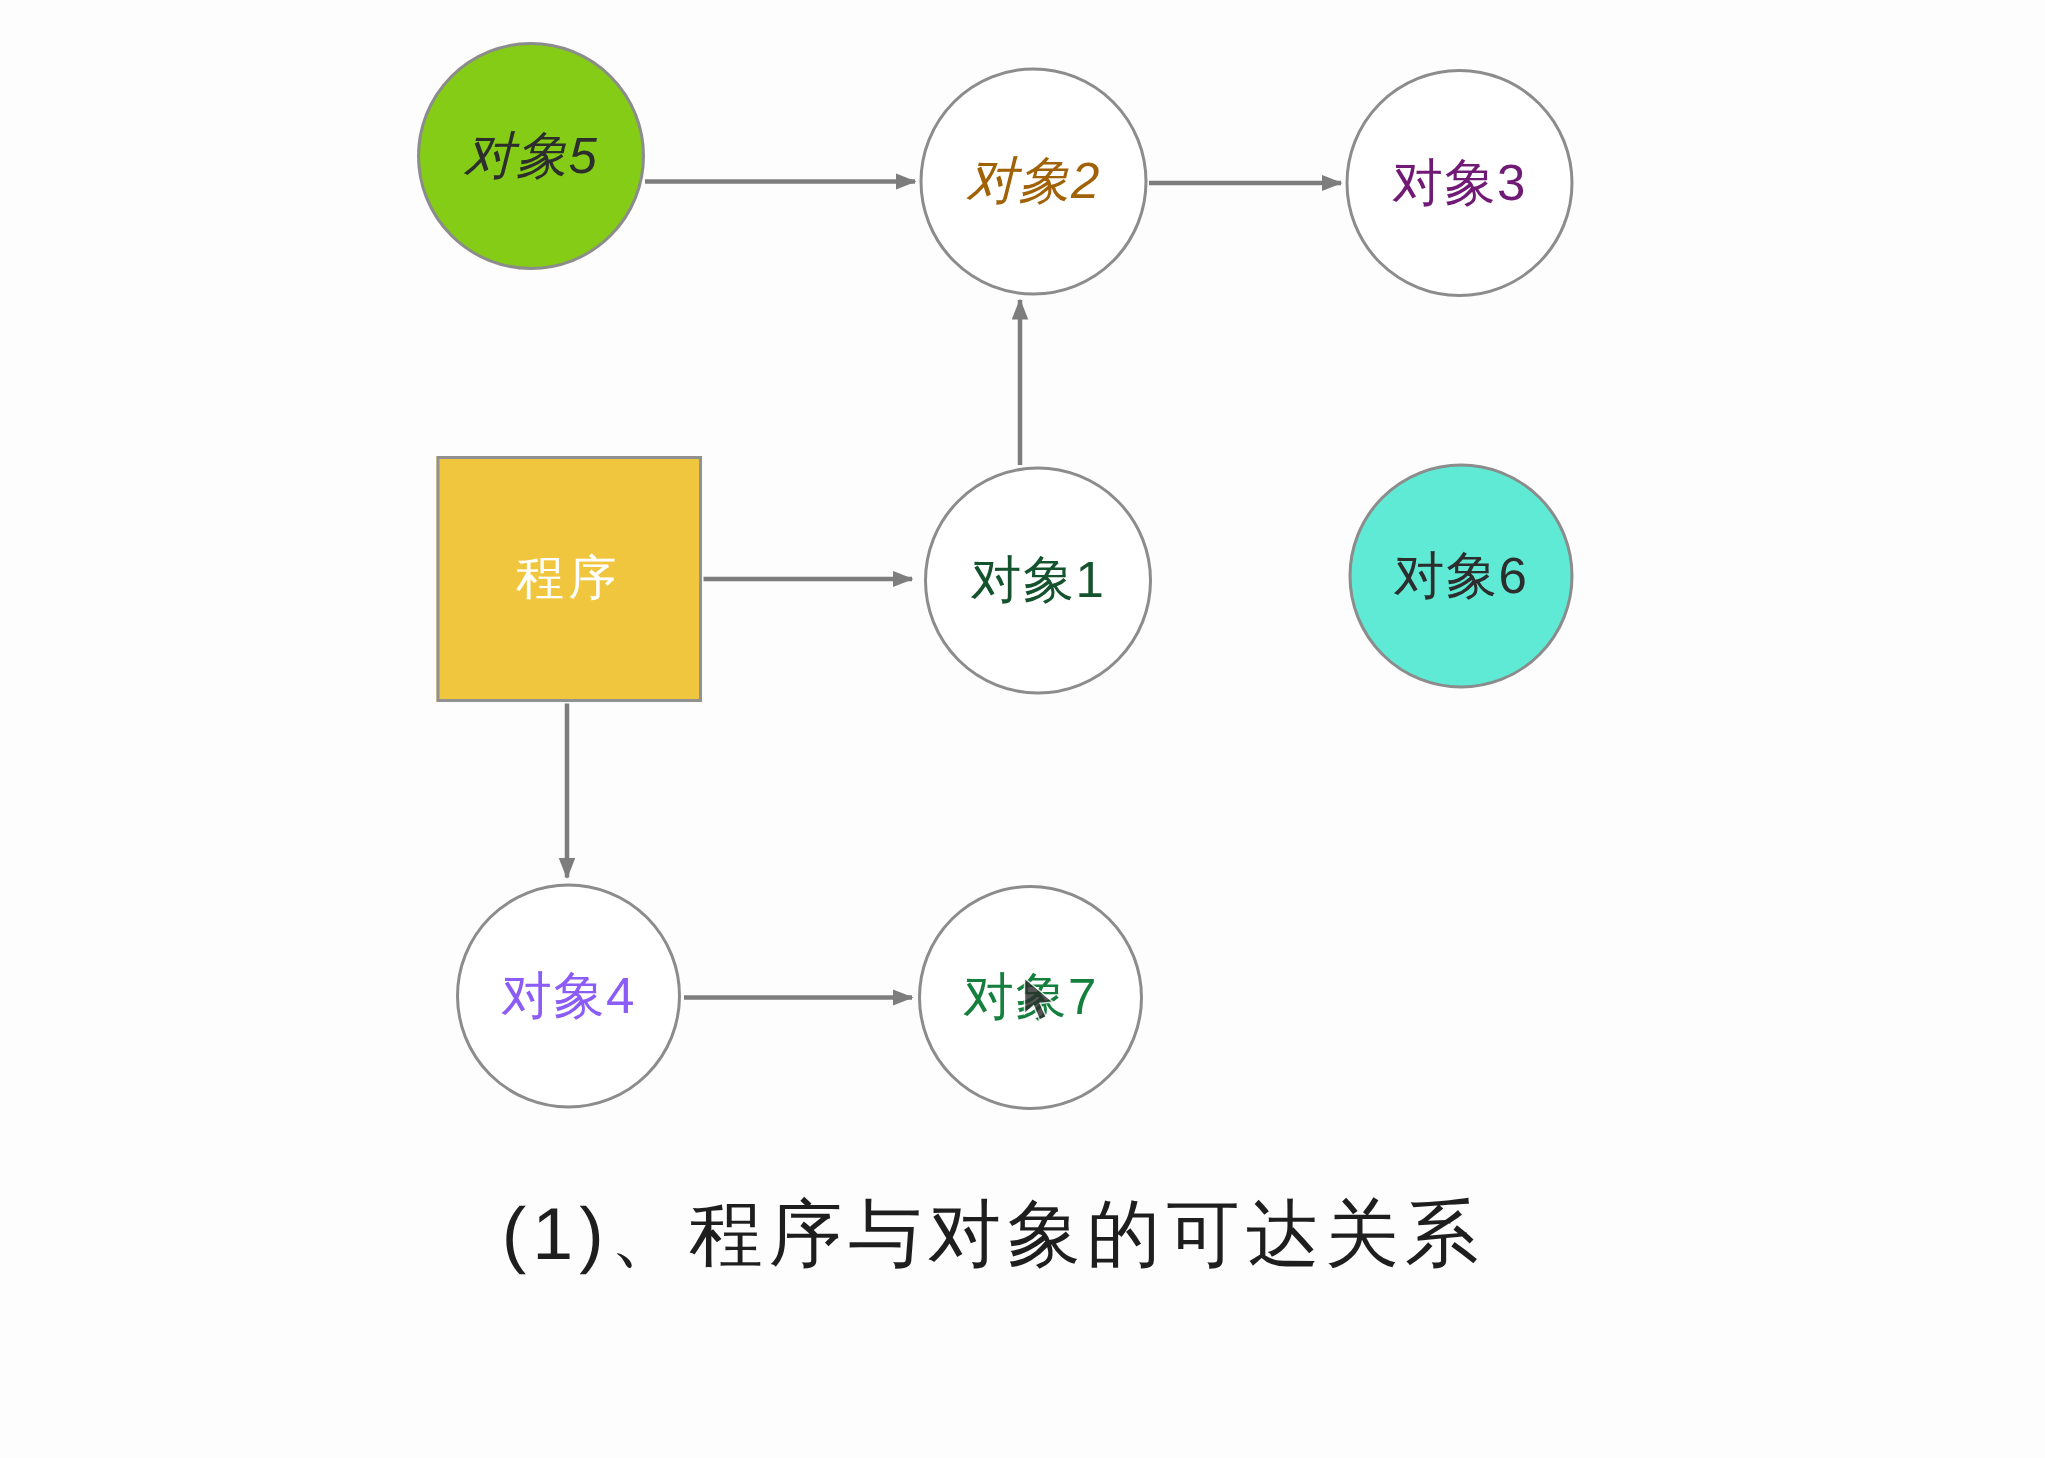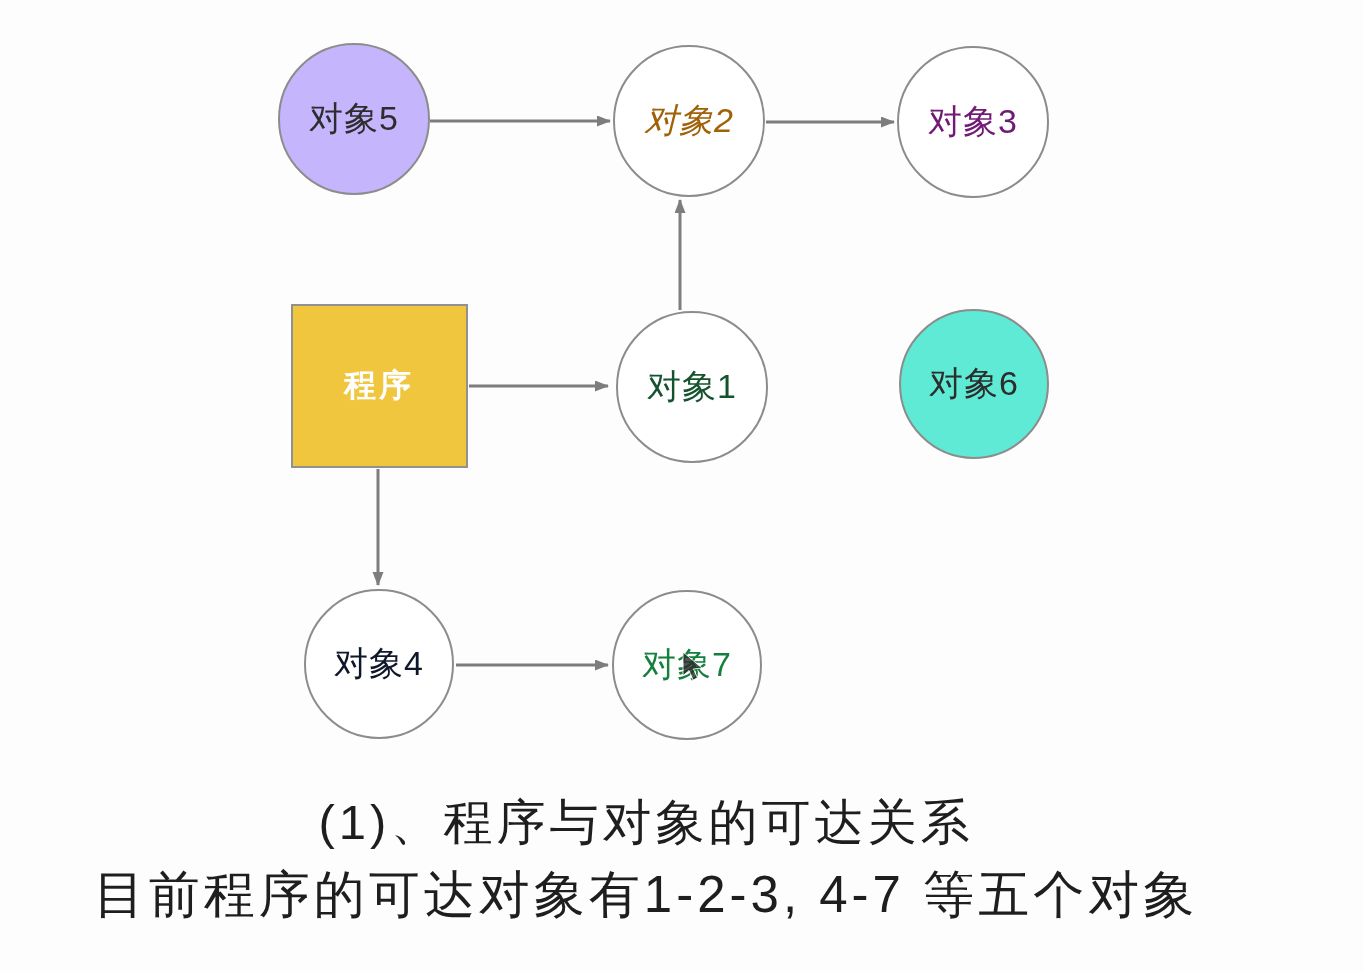--- a/index.html
+++ b/index.html
@@ -19,31 +19,32 @@
     border:2.5px solid #8c8c8c;
     color:#2d2d2d;
     font-size:34px;
     letter-spacing:1px;
     white-space:nowrap;
   }
   .node.circle { border-radius:50%; }
   .node.program {
     border:2px solid #919191;
     color:#ffffff;
-    font-weight:bold;
+    font-weight:normal;
     font-size:32px;
     letter-spacing:3px;
     align-items:center;
   }
   .caption-line {
     position:absolute; left:0; width:1292px;
     text-align:center;
     color:#1e1e1e;
     letter-spacing:4px;
     white-space:nowrap;
+    padding-left:16px;
   }
   .caption-line.l1 { top:790px; font-size:49px; }
   .caption-line.l2 { top:861px; font-size:51px; }
   .mouse-cursor { position:absolute; opacity:.8; pointer-events:none; }
 </style>
 </head>
 <body style="background: rgb(253, 253, 253);">
 
 <div id="stage">
 
@@ -57,46 +58,45 @@
         <line x1="430" y1="121" x2="610" y2="121" stroke="#7d7d7d" stroke-width="3" marker-end="url(#arrowhead)"></line>
         <line x1="766" y1="122" x2="894" y2="122" stroke="#7d7d7d" stroke-width="3" marker-end="url(#arrowhead)"></line>
         <line x1="680" y1="310" x2="680" y2="200" stroke="#7d7d7d" stroke-width="3" marker-end="url(#arrowhead)"></line>
         <line x1="469" y1="386" x2="608" y2="386" stroke="#7d7d7d" stroke-width="3" marker-end="url(#arrowhead)"></line>
         <line x1="378" y1="469" x2="378" y2="585" stroke="#7d7d7d" stroke-width="3" marker-end="url(#arrowhead)"></line>
         <line x1="456" y1="665" x2="608" y2="665" stroke="#7d7d7d" stroke-width="3" marker-end="url(#arrowhead)"></line>
       </g>
   </svg>
 
   <div id="node-layer">
-      <div class="node circle" style="left: 278px; top: 43px; width: 152px; height: 152px; background: #c4b5fd; border-color: rgb(140, 140, 140); color: rgb(45, 45, 45);">
+      <div class="node circle" style="left: 278px; top: 28px; width: 152px; height: 152px; background: #84cc16; border-color: rgb(140, 140, 140); color: rgb(45, 45, 45); font-style: italic;">
         <span>对象5</span>
       </div>
       <div class="node circle" style="left: 613px; top: 45px; width: 152px; height: 152px; background: rgb(255, 255, 255); border-color: rgb(140, 140, 140); color: #a16207; font-style: italic;">
         <span>对象2</span>
       </div>
       <div class="node circle" style="left: 897px; top: 46px; width: 152px; height: 152px; background: rgb(255, 255, 255); border-color: rgb(140, 140, 140); color: #701a75;">
         <span>对象3</span>
       </div>
       <div class="node program" style="left: 290.5px; top: 304px; width: 177px; height: 164px; background: rgb(241, 198, 63); border-color: rgb(145, 145, 145); color: rgb(255, 255, 255);">
         <span>程序</span>
       </div>
       <div class="node circle" style="left: 616px; top: 311px; width: 152px; height: 152px; background: rgb(255, 255, 255); border-color: rgb(140, 140, 140); color: #14532d;">
         <span>对象1</span>
       </div>
       <div class="node circle" style="left: 899px; top: 309px; width: 150px; height: 150px; background: #5eead4; border-color: rgb(140, 140, 140); color: rgb(45, 45, 45);">
         <span>对象6</span>
       </div>
-      <div class="node circle" style="left: 304px; top: 589px; width: 150px; height: 150px; background: rgb(255, 255, 255); border-color: rgb(140, 140, 140); color: #0f172a;">
+      <div class="node circle" style="left: 304px; top: 589px; width: 150px; height: 150px; background: rgb(255, 255, 255); border-color: rgb(140, 140, 140); color: #8b5cf6;">
         <span>对象4</span>
       </div>
       <div class="node circle" style="left: 612px; top: 590px; width: 150px; height: 150px; background: rgb(255, 255, 255); border-color: rgb(140, 140, 140); color: #15803d;">
         <span>对象7</span>
       </div>
     </div>
 
   <div class="caption-line l1" style="color: rgb(30, 30, 30);">(1)、程序与对象的可达关系</div>
-  <div class="caption-line l2" style="color: rgb(30, 30, 30);">目前程序的可达对象有1-2-3, 4-7 等五个对象</div>
 
   <svg id="mouse-cursor" class="mouse-cursor" width="26" height="32" viewBox="0 0 26 32" xmlns="http://www.w3.org/2000/svg" style="left: 680px; top: 651px;">
     <path d="M3,1 L3,25 L9,19.5 L13,29 L17.5,27 L13.5,18 L22,17 Z" fill="#2a2a2a" stroke="#fdfdfd" stroke-width="1"></path>
   </svg>
 
 </div>
 
 </body></html>

